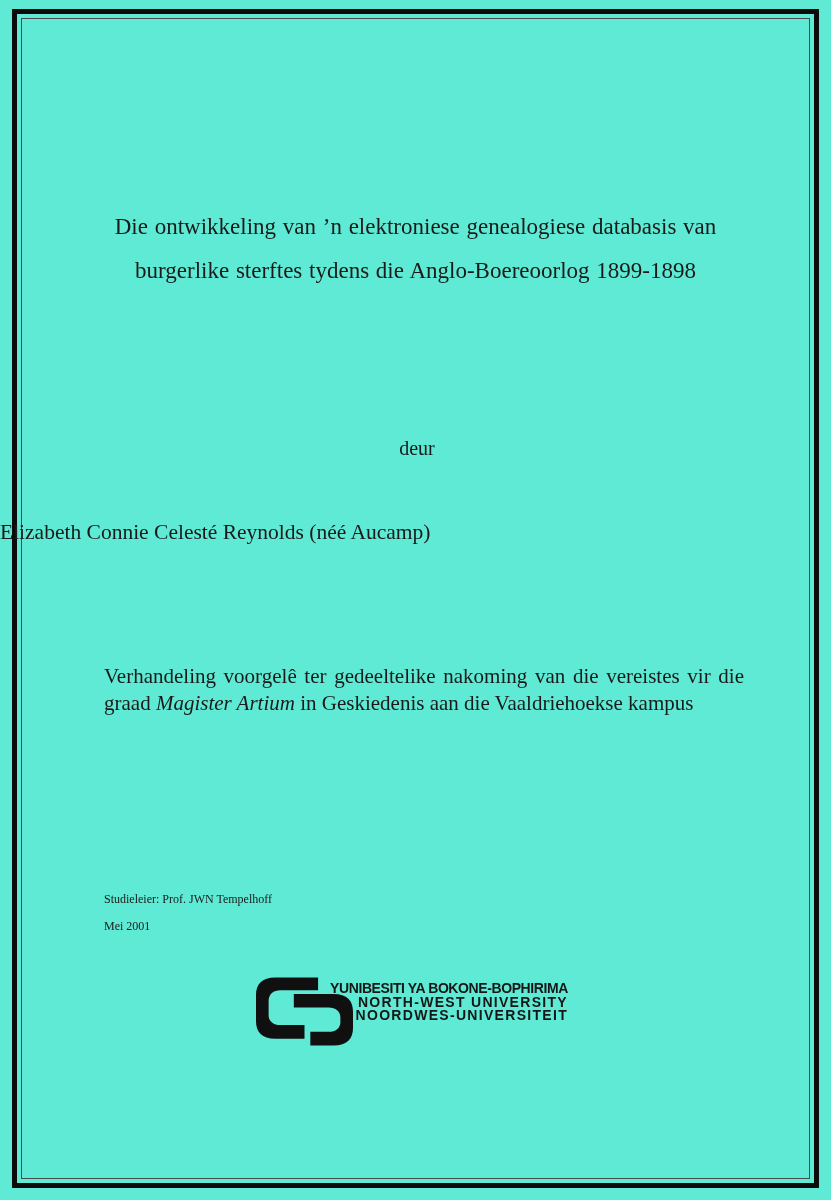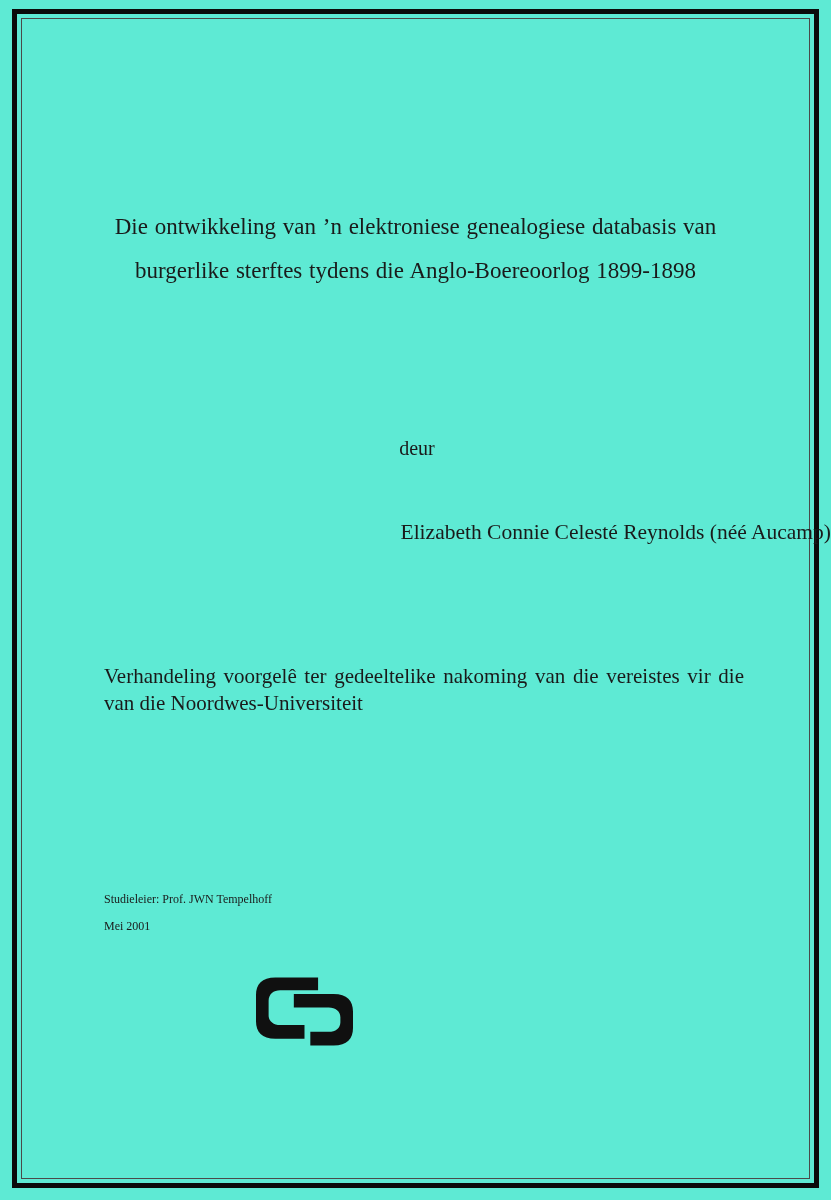--- a/index.html
+++ b/index.html
@@ -27,21 +27,21 @@
     text-align:center; line-height:44px;
     word-spacing:1px;
   }
   .title-line { display:block; }
   .byline {
     position:absolute; left:3px; right:0; top:437px;
     text-align:center; font-size:20px;
   }
   .author {
     position:absolute; left:0; right:0; top:520px;
-    text-align:right; font-size:21.5px;
+    text-align:left; font-size:21.5px;
   }
   .statement {
     position:absolute; left:104px; width:640px; top:663px;
     font-size:21px; line-height:26.5px;
   }
   .st-justify { text-align:justify; text-align-last:justify; }
   .italic { font-style:italic; }
   .supervisor {
     position:absolute; left:104px; top:886px;
     font-size:12px; line-height:27px;
@@ -78,28 +78,33 @@
       <span class="title-line">Die ontwikkeling van ’n elektroniese genealogiese databasis van</span>
       <span class="title-line">burgerlike sterftes tydens die Anglo-Boereoorlog 1899-1898</span>
     </h1>
 
   <div class="byline">deur</div>
 
   <div class="author">Elizabeth Connie Celesté Reynolds (néé Aucamp)</div>
 
   <div class="statement">
     <div class="st-justify">Verhandeling voorgelê ter gedeeltelike nakoming van die vereistes vir die</div>
-    <div>van die Noordwes-Universiteit</div>
+    <div><span>graad </span><span class="italic">Magister Artium</span><span> in Geskiedenis aan die Vaaldriehoekse kampus</span></div>
   </div>
 
   <div class="supervisor">
     <div>Studieleier: Prof. JWN Tempelhoff</div>
     <div>Mei 2001</div>
   </div>
 
   <div class="logo">
     <svg class="logo-mark" viewBox="0 0 100 70" aria-hidden="true">
       <path d="M 64 0 H 20 C 6 0 0 7 0 18 V 45 C 0 56 6 63 20 63 H 50 V 49 H 25 C 18 49 13 45 13 39 V 24 C 13 17 18 13 25 13 H 64 Z"></path>
       <path d="M 39 17 H 80 C 94 17 100 24 100 35 V 52 C 100 63 94 70 80 70 H 56 V 56 H 75 C 82 56 87 52 87 46 V 41 C 87 35 82 31 75 31 H 39 Z"></path>
     </svg>
+    <div class="logo-text">
+      <div class="logo-line1">YUNIBESITI YA BOKONE-BOPHIRIMA</div>
+      <div class="logo-line2">NORTH-WEST UNIVERSITY</div>
+      <div class="logo-line3">NOORDWES-UNIVERSITEIT</div>
+    </div>
   </div>
 
 </div>
 
 </body></html>

